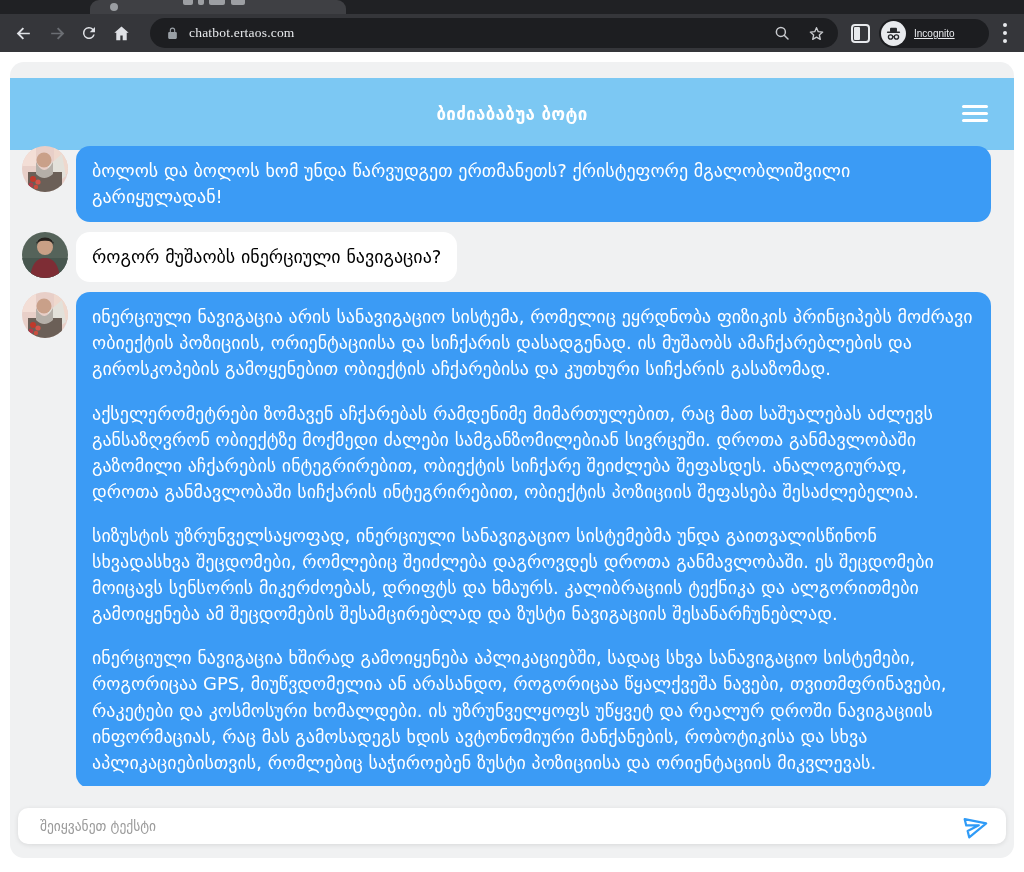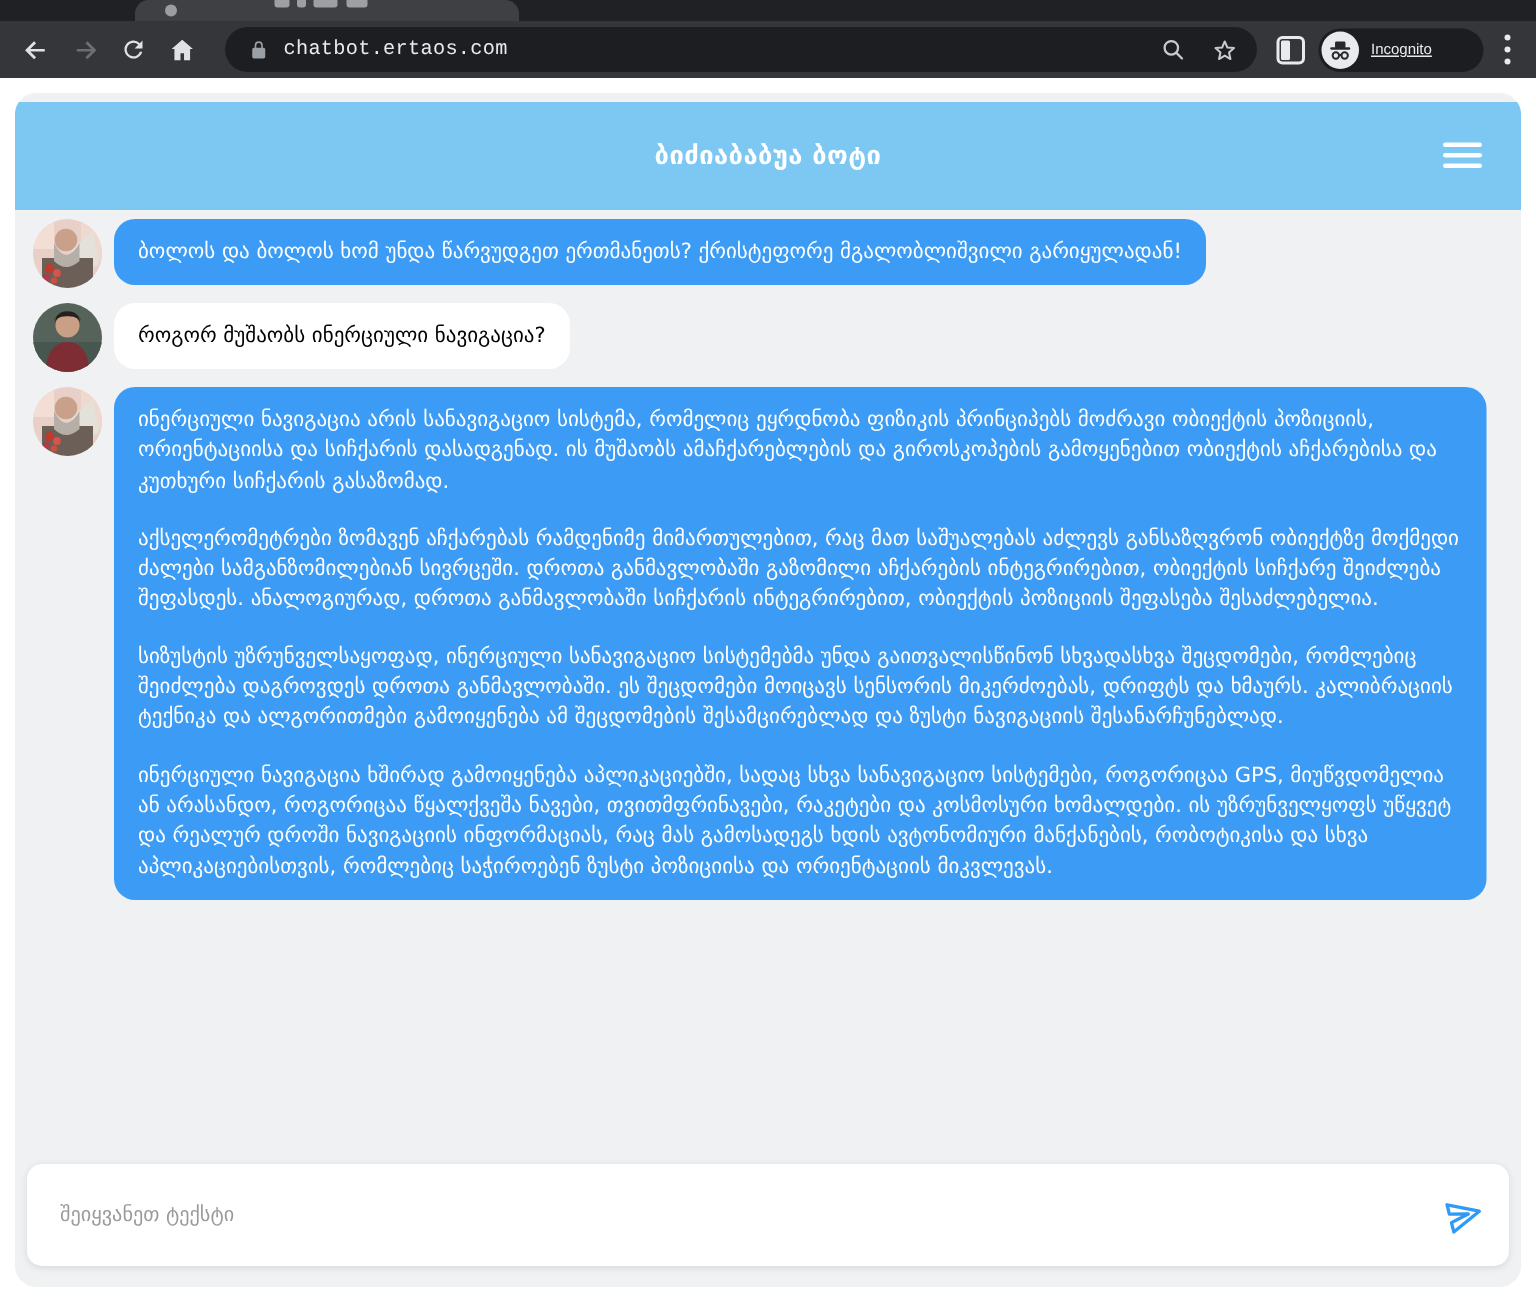--- a/index.html
+++ b/index.html
@@ -13,58 +13,58 @@
     background: #3f4044; border-radius: 9px 9px 0 0; }
   .tab-favicon { position: absolute; left: 20px; top: 3px; width: 8px; height: 8px;
     border-radius: 50%; background: #9a9da2; }
   .tab-text-remnant { position: absolute; top: 0; height: 5px; background: #aeb0b4; opacity: .85; border-radius: 0 0 2px 2px; }
   .toolbar { position: absolute; top: 14px; left: 0; width: 1024px; height: 38px; background: #35363a; }
   .nav-btn { position: absolute; top: 0; width: 30px; height: 38px; display: flex;
     align-items: center; justify-content: center; color: #dfe1e5; }
   .url-pill { position: absolute; left: 150px; top: 4px; width: 688px; height: 30px;
     border-radius: 15px; background: #1d1e21; display: flex; align-items: center; }
   .url-text { color: #e8eaed; font-size: 13.5px; margin-left: 10px;
-    font-family: Liberation Mono, monospace; letter-spacing: .2px; }
+    font-family: Liberation Serif, serif; letter-spacing: .2px; }
   .pill-right { position: absolute; right: 12px; top: 0; height: 30px; display: flex;
     align-items: center; gap: 16px; }
   .side-panel { position: absolute; left: 851px; top: 10px; width: 19px; height: 19px;
     border: 2px solid #e8eaed; border-radius: 4px; }
   .side-panel .fill { position: absolute; left: 1px; top: 1px; bottom: 1px; width: 6px;
     background: #e8eaed; border-radius: 1px; }
   .incognito-pill { position: absolute; left: 879px; top: 5px; width: 110px; height: 29px;
     background: #1c1d20; border-radius: 15px; display: flex; align-items: center; }
   .incog-circle { width: 25px; height: 25px; border-radius: 50%; background: #e8eaed;
     margin-left: 2px; display: flex; align-items: center; justify-content: center; }
   .incog-label { color: #e8eaed; font-size: 10px; margin-left: 8px;
     font-family: "Liberation Sans", sans-serif; text-decoration: underline; }
   .menu-dots { position: absolute; left: 1002px; top: 6px; width: 6px; height: 26px; }
   .menu-dots i { position: absolute; left: 1px; width: 4px; height: 4px; border-radius: 50%;
     background: #e8eaed; }
 
   
   .viewport { position: absolute; top: 52px; left: 0; width: 1024px; height: 820px; background: #ffffff; }
   .chat-card { position: absolute; left: 10px; top: 10px; width: 1004px; height: 796px;
     background: #f0f1f2; border-radius: 14px; overflow: hidden; }
-  .chat-header { position: absolute; top: 6px; left: 0; right: 0; height: 72px;
+  .chat-header { position: absolute; top: 16px; left: 0; right: 0; height: 72px;
     background: #7cc8f3; display: flex; align-items: center; justify-content: center; }
   .chat-title { color: #ffffff; font-size: 17px; font-weight: 600; letter-spacing: .3px; }
   .hamburger { position: absolute; right: 26px; top: 27px; width: 26px; height: 18px; cursor: pointer; }
   .hamburger i { position: absolute; left: 0; width: 26px; height: 3px; background: #ffffff; border-radius: 2px; }
   .messages { position: absolute; top: 72px; left: 0; right: 0; bottom: 72px;
     overflow-y: auto; padding: 12px 12px 0 12px; }
   .msg-row { display: flex; align-items: flex-start; gap: 8px; margin-bottom: 10px; }
   .avatar { width: 46px; height: 46px; border-radius: 50%; overflow: hidden; flex: 0 0 46px; }
-  .bubble { border-radius: 14px; padding: 12px 16px; font-size: 14px; line-height: 1.45;
+  .bubble { border-radius: 14px; padding: 12px 16px; font-size: 18px; line-height: 1.45;
     max-width: 915px; }
   .bubble.bot { background: #3b9bf5; color: #ffffff; }
   .bubble.user { background: #ffffff; color: #000000; }
   .bubble p { margin: 0 0 18px 0; }
   .bubble p:last-child { margin-bottom: 0; }
 
-  .input-bar { position: absolute; left: 8px; right: 8px; bottom: 14px; height: 68px;
+  .input-bar { position: absolute; left: 8px; right: 8px; bottom: 14px; height: 36px;
     background: #ffffff; border-radius: 10px; box-shadow: 0 1px 5px rgba(0,0,0,.10);
     display: flex; align-items: center; }
   .chat-input { flex: 1; height: 100%; border: none; outline: none; background: transparent;
     font-family: "DejaVu Sans", sans-serif; font-size: 13.5px; color: #555; padding-left: 22px; }
   .chat-input::placeholder { color: #9a9a9a; }
   .send-btn { width: 60px; height: 52px; display: flex; align-items: center;
     justify-content: center; background: none; border: none; cursor: pointer; }
 </style>
 </head>
 <body>

